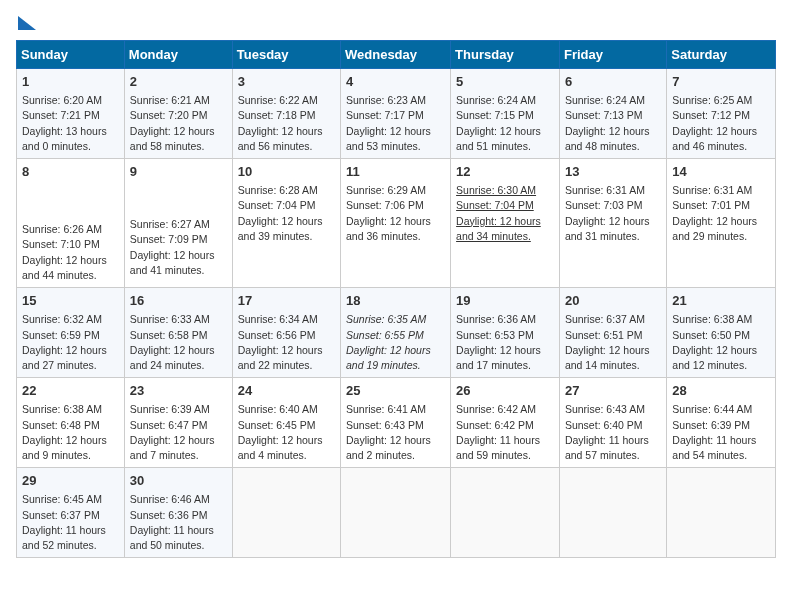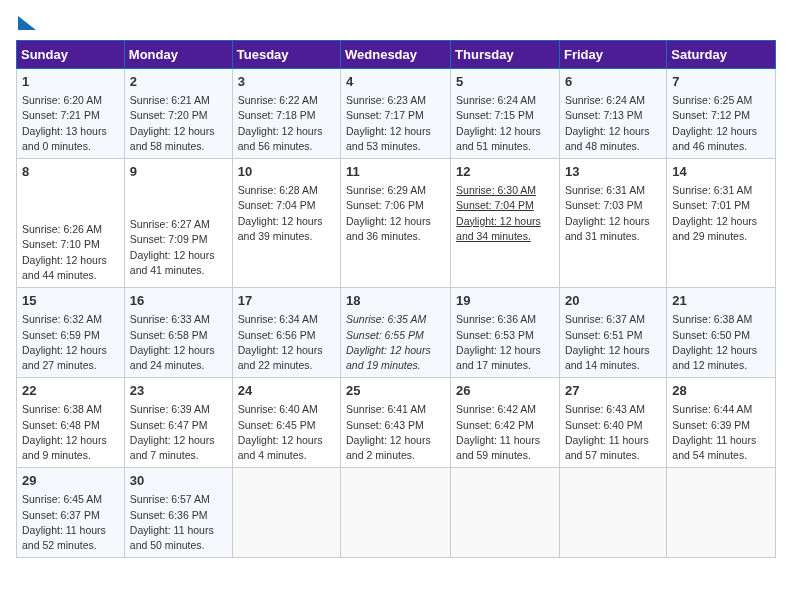--- a/index.html
+++ b/index.html
@@ -57,21 +57,21 @@
     .title-location {
       font-size: 16px;
       color: #555;
     }
     .calendar-table {
       width: 100%;
       border-collapse: collapse;
       font-size: 11px;
     }
     .calendar-table thead tr th {
-      background: #4c1d95;
+      background: #0369a1;
       color: #fff;
       padding: 6px 4px;
       text-align: left;
       font-size: 13px;
       font-weight: bold;
       border: 1px solid #1a6bb5;
     }
     .calendar-table tbody tr td {
       border: 1px solid #ccc;
       vertical-align: top;
@@ -338,21 +338,21 @@
       <tr>
         <td>
           <span class="day-num">29</span>
           <div class="day-info" style="white-space: pre-line;">Sunrise: 6:45 AM
 Sunset: 6:37 PM
 Daylight: 11 hours
 and 52 minutes.</div>
         </td>
         <td>
           <span class="day-num">30</span>
-          <div class="day-info" style="white-space: pre-line;">Sunrise: 6:57 AM
+          <div class="day-info" style="white-space: pre-line;">Sunrise: 6:46 AM
 Sunset: 6:36 PM
 Daylight: 11 hours
 and 50 minutes.</div>
         </td>
         <td class="empty"></td>
         <td class="empty"></td>
         <td class="empty"></td>
         <td class="empty"></td>
         <td class="empty"></td>
       </tr>

